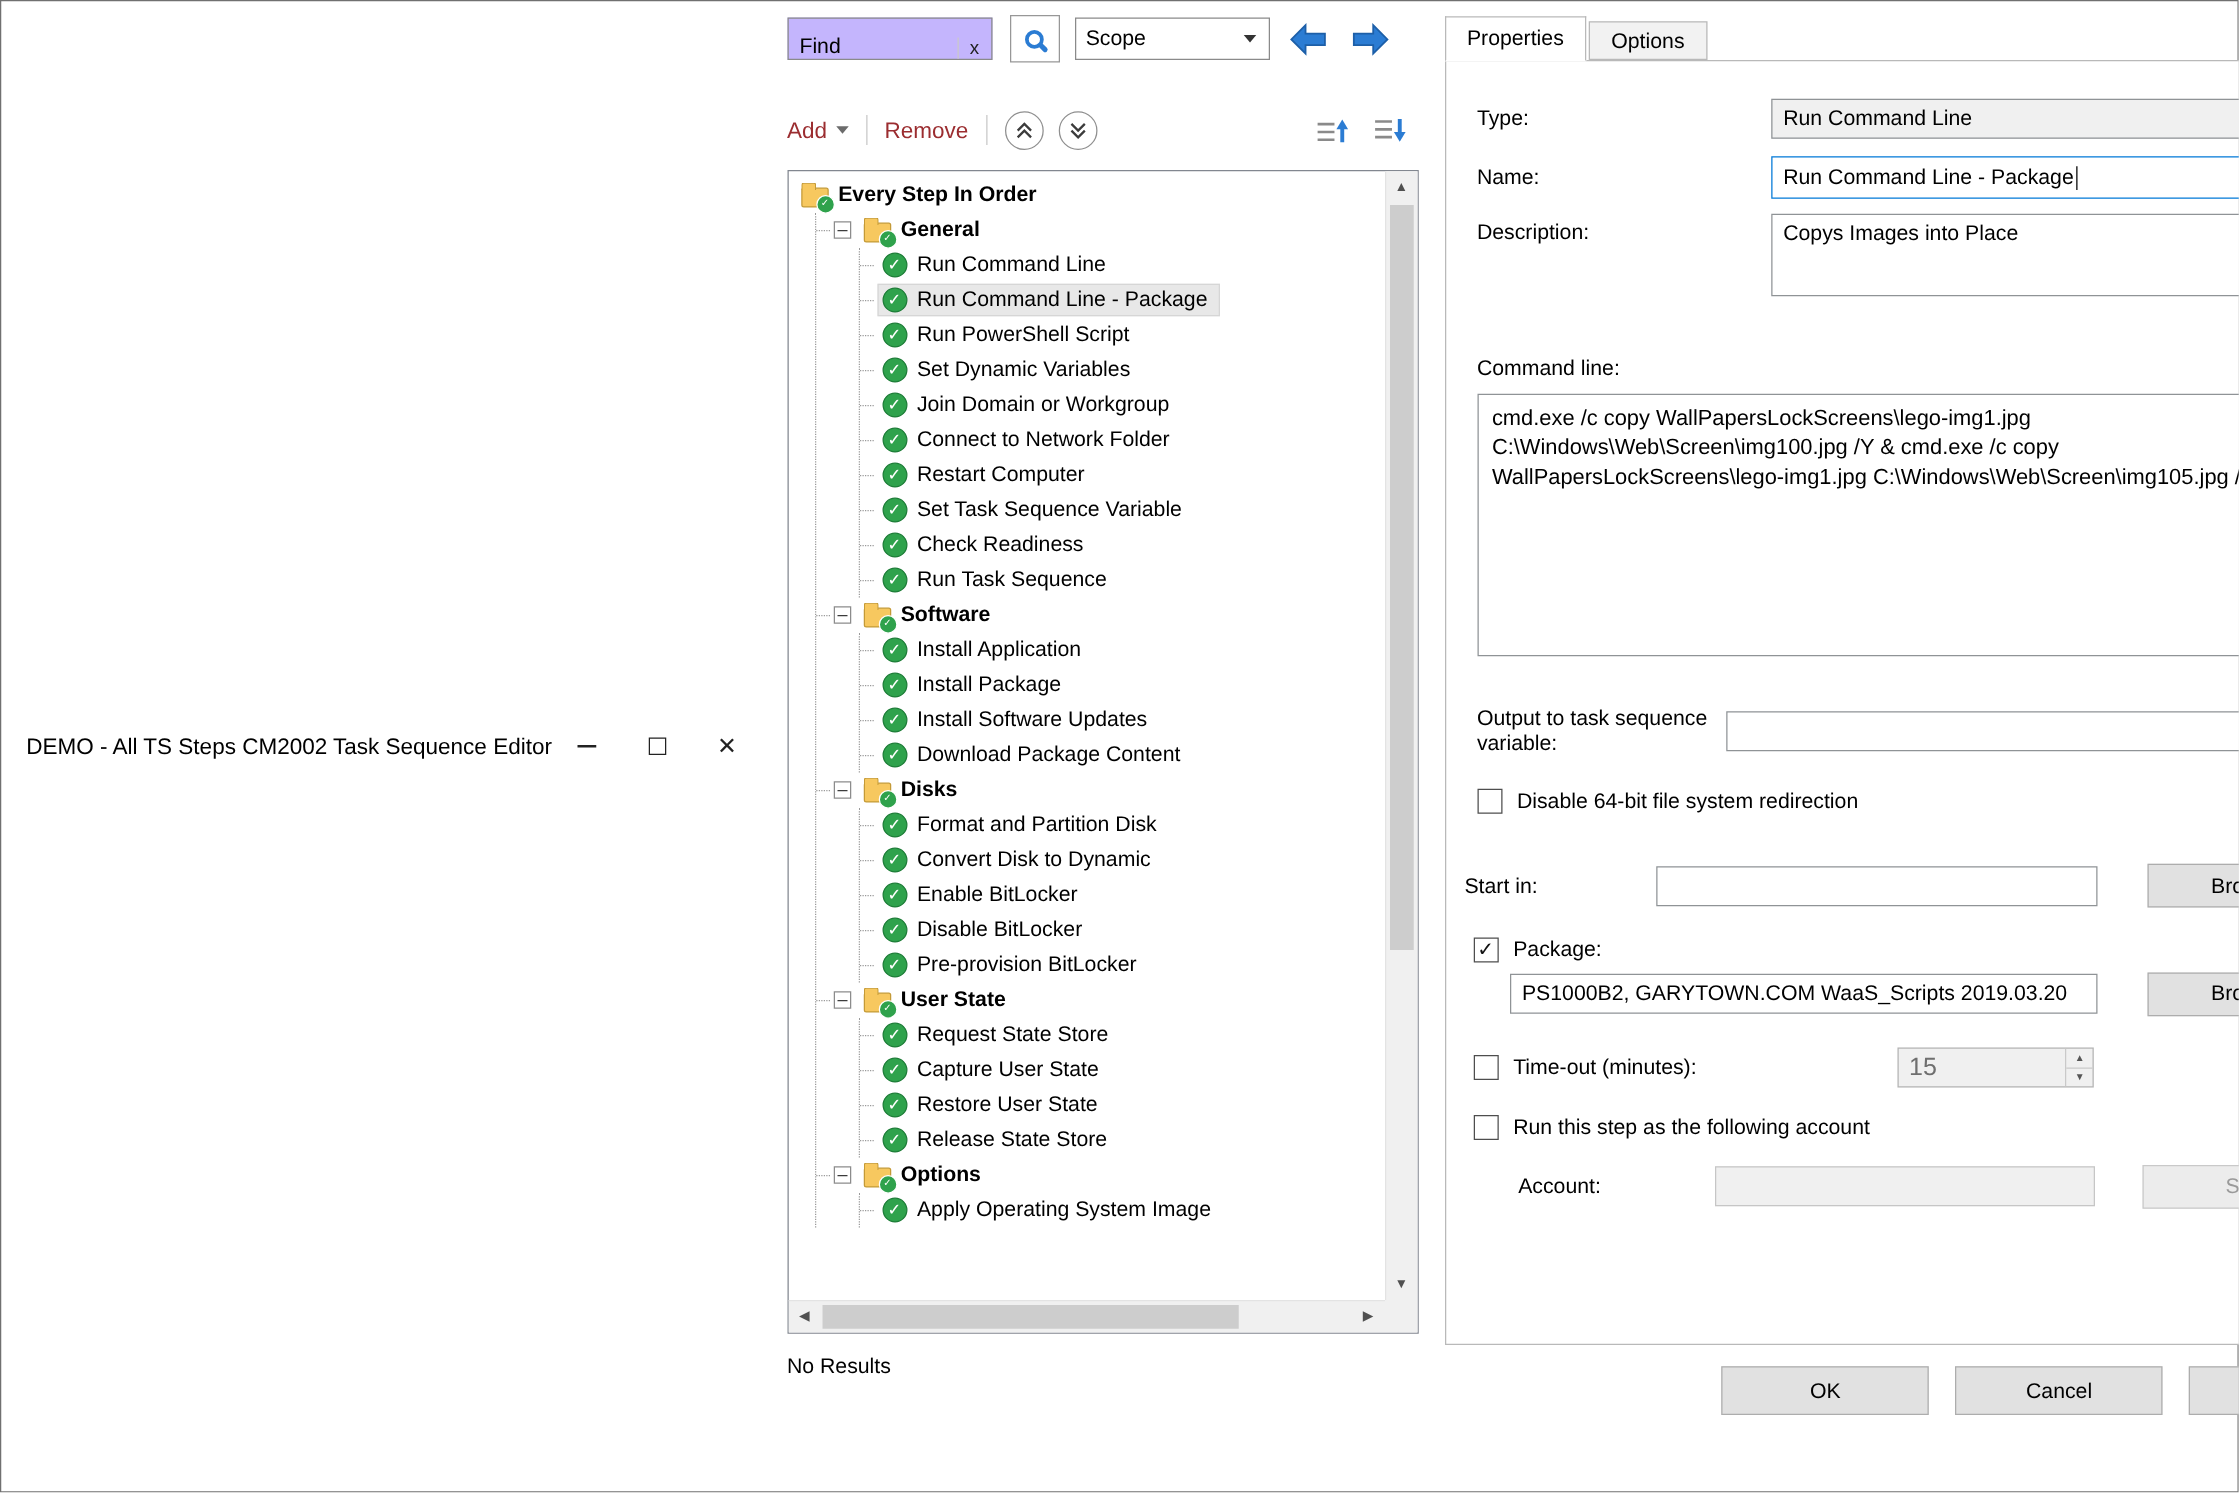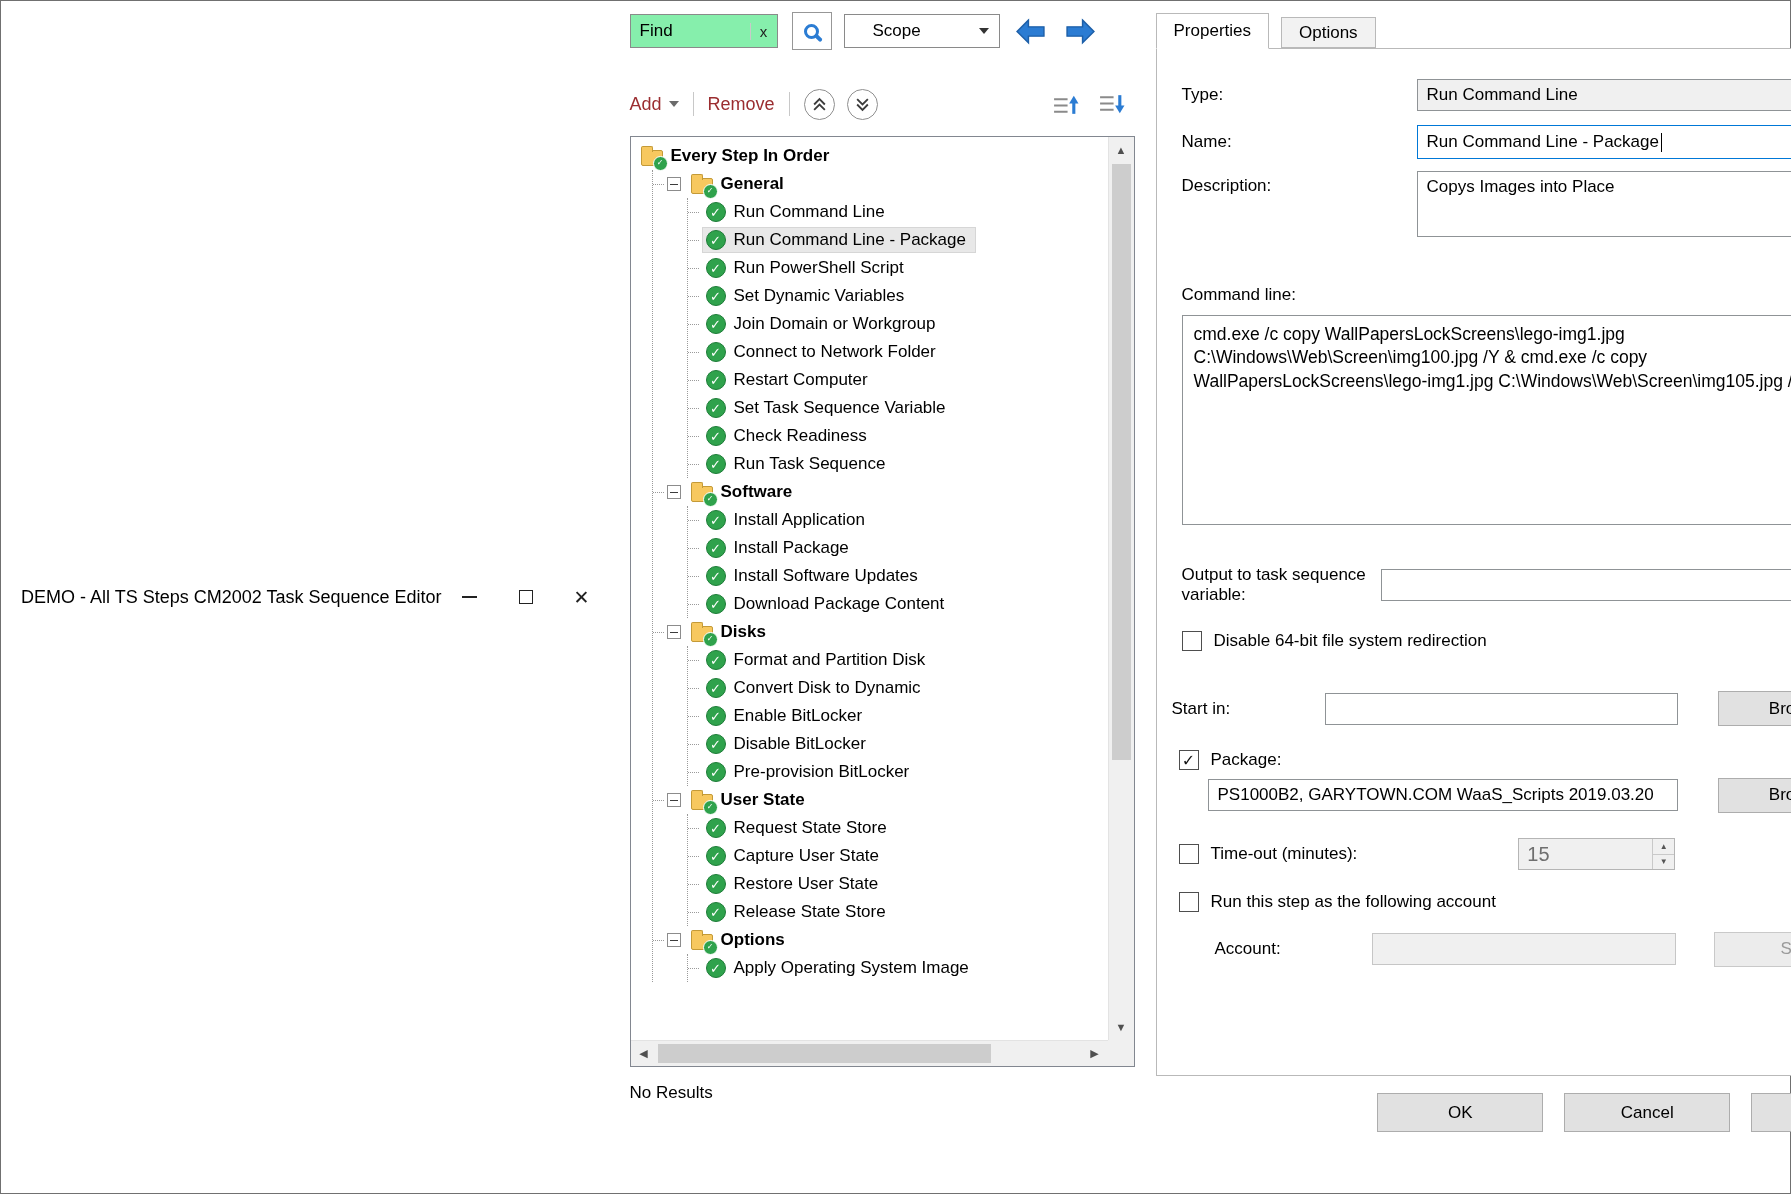--- a/index.html
+++ b/index.html
@@ -17,27 +17,27 @@
   .glyph-close{font-size:19px;color:#222;line-height:1}
   .glyph-close::before{content:"\2715"}
 
   
   .main{flex:1;display:flex}
   .left-col{flex:0 0 505px;margin-left:20px;display:flex;flex-direction:column}
   .right-col{flex:1;margin-left:21px;margin-right:26px;display:flex;flex-direction:column}
 
   
   .find-row{margin-top:11px;height:38px;display:flex;align-items:center}
-  .find-box{width:148px;height:34px;border:1px solid #8a8a8a;background:#86efac;display:flex;align-items:center}
+  .find-box{width:164px;height:34px;border:1px solid #8a8a8a;background:#c4b5fd;display:flex;align-items:flex-end}
   .find-input{flex:1;display:flex;align-items:center;padding-left:9px;font-size:17px}
   .find-clear{width:27px;border-left:1px solid #c9c9c9;display:flex;align-items:center;justify-content:center;font-size:15px;color:#222}
   .icon-btn{width:40px;height:38px;margin-left:14px;border:1px solid #979797;background:#fff;display:flex;align-items:center;justify-content:center}
   .mag{width:15px;height:15px;border:3px solid var(--c-accent,#2b7cd3);border-radius:50%;position:relative}
   .mag::after{content:"";position:absolute;width:9px;height:3.5px;background:var(--c-accent,#2b7cd3);transform:rotate(45deg);right:-7px;bottom:-4px;border-radius:2px}
-  .combo{width:156px;height:34px;margin-left:12px;border:1px solid #8a8a8a;background:#fff;display:flex;align-items:center;padding-left:28px;font-size:17px}
+  .combo{width:156px;height:34px;margin-left:12px;border:1px solid #8a8a8a;background:#fff;display:flex;align-items:center;padding-left:8px;font-size:17px}
   .combo-arrow{margin-left:auto;margin-right:10px;width:0;height:0;border-left:5px solid transparent;border-right:5px solid transparent;border-top:6px solid #333}
   .nav-btn{margin-left:12px;width:38px;height:34px;display:flex;align-items:center;justify-content:center;background:#fff;border:none}
 
   
   .tool-row{margin-top:34px;height:40px;display:flex;align-items:center;font-size:18px}
   .tool-link{color:var(--c-toolbar_link,#9b2d30);display:flex;align-items:center;cursor:default}
   .add-caret{margin-left:7px;width:0;height:0;border-left:5px solid transparent;border-right:5px solid transparent;border-top:6px solid #6b6b6b}
   .tool-sep{height:24px;border-left:1px solid #c8c8c8;margin:0 14px}
   .circle-btn{width:31px;height:31px;border:1px solid #8f8f8f;border-radius:50%;background:#fff;display:flex;align-items:center;justify-content:center;margin-right:12px}
   .move-icons{margin-left:auto;display:flex;gap:16px;margin-right:8px}
@@ -69,21 +69,21 @@
   .ticon.check{flex:0 0 20px;width:20px;height:20px;border-radius:50%;background:var(--c-success,#2fa24c);border:1px solid #1d7c37;position:relative}
   .ticon.check::after{content:"\2713";position:absolute;inset:0;display:flex;align-items:center;justify-content:center;color:#fff;font-size:13px;font-weight:bold}
   .ticon.folder{flex:0 0 22px;width:22px;height:16px;background:var(--c-folder,#f7c85f);border:1px solid #c49a37;border-radius:2px;position:relative;margin-top:3px}
   .ticon.folder::before{content:"";position:absolute;top:-5px;left:-1px;width:10px;height:5px;background:var(--c-folder,#f7c85f);border:1px solid #c49a37;border-bottom:none;border-radius:2px 2px 0 0}
   .ticon.folder::after{content:"\2713";position:absolute;right:-6px;bottom:-6px;width:13px;height:13px;border-radius:50%;background:var(--c-success,#2fa24c);border:1px solid #fff;color:#fff;font-size:8px;line-height:12px;text-align:center;font-weight:bold}
 
   .status{margin-top:16px;font-size:17px}
 
   
   .tabs{margin-top:11px;display:flex;align-items:flex-end;height:36px}
-  .tab{height:31px;display:flex;align-items:center;padding:0 17px;font-size:17px;border:1px solid #b9b9b9;background:#f2f2f2;margin-right:12px;position:relative;z-index:0}
+  .tab{height:31px;display:flex;align-items:center;padding:0 17px;font-size:17px;border:1px solid #b9b9b9;background:#f2f2f2;margin-right:2px;position:relative;z-index:0}
   .tab.active{height:36px;background:#fff;z-index:2;margin-bottom:-1px;border-bottom:1px solid #fff}
   .tab-panel{border:1px solid #b9b9b9;background:#fff;height:1028px;position:relative;z-index:1}
 
   .lbl{font-size:17px}
   .frow{display:flex;align-items:center}
   .lblcol{flex:0 0 235px;font-size:17px}
   .grow{flex:1}
   .input{border:1px solid #8f9396;background:#fff;height:32px;display:flex;align-items:center;padding:0 9px;font-size:17px;white-space:nowrap;overflow:hidden}
   .readonly{background:#f0f0f0}
   .disabledbox{background:#f0f0f0;border-color:#c6c6c6;color:#6f6f6f}

